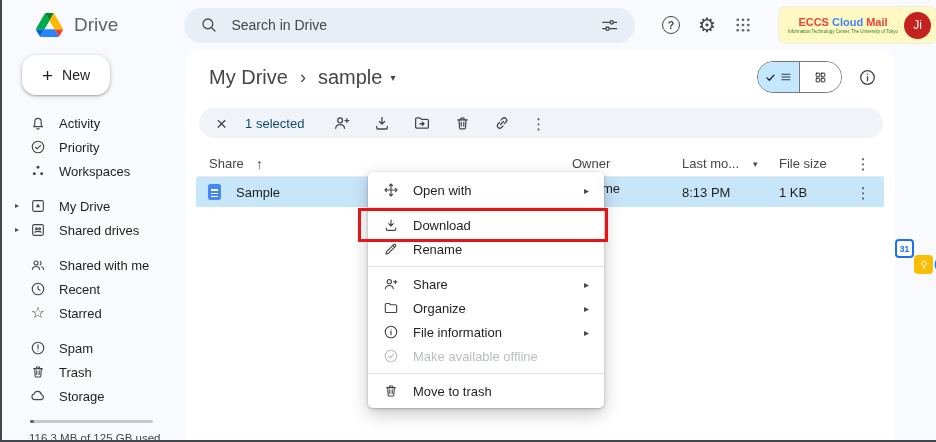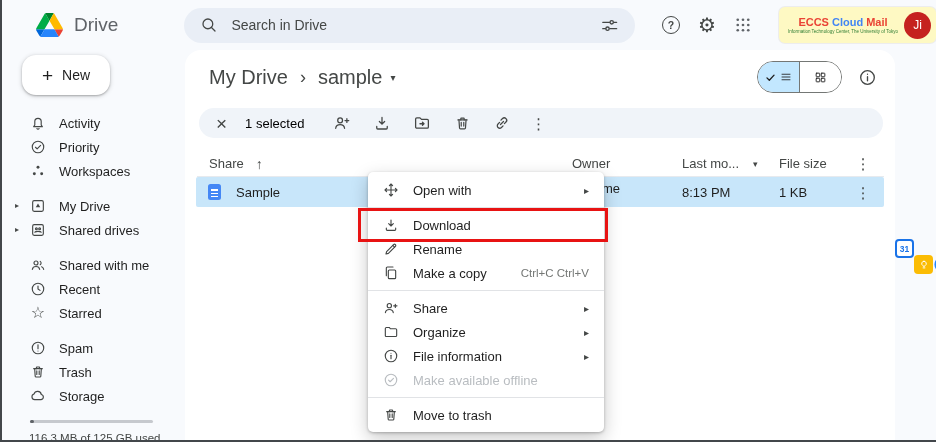--- a/index.html
+++ b/index.html
@@ -52,21 +52,21 @@
   .crumb-sep{font-size:18px;color:#444746;margin:0 12px;cursor:default}
   .caret-down{font-size:10px;color:#444746;margin-left:8px}
   .view-toggle{margin-left:auto;display:flex;height:30px;border:1px solid #747775;border-radius:16px;overflow:hidden}
   .vt-left{width:41px;background:#c2e7ff;display:flex;align-items:center;justify-content:center;gap:4px;cursor:pointer}
   .vt-right{width:41px;background:#fff;border-left:1px solid #747775;display:flex;align-items:center;justify-content:center;cursor:pointer}
   .info-btn{margin-left:13px}
 
   .sel-toolbar{margin:8px 12px 0 14px;height:30px;background:#f0f4f9;border-radius:16px;
                display:flex;align-items:center;padding:0 17px;gap:16px}
   .sel-close{font-size:19px;color:#444746;line-height:1;cursor:pointer;margin-right:2px}
-  .sel-count{font-size:13px;font-weight:500;color:#000000;margin-right:10px}
+  .sel-count{font-size:13px;font-weight:500;color:#0c4a6e;margin-right:10px}
   .dots-v{font-size:15px;color:#444746;line-height:1;cursor:pointer;text-align:center;width:16px}
 
   .thead{margin:13px 11px 0 12px;padding-left:12px;height:25px;display:grid;
          grid-template-columns:1fr 110px 97px 76px 29px;align-items:center;font-size:13px;color:#444746;
          border-bottom:1px solid #e7eaee}
   .th{display:flex;align-items:center;gap:12px;cursor:pointer}
   .sort-arrow{font-size:14px;color:#444746}
   .th-caret{font-size:9px;margin-left:2px}
   .trow{margin:0 11px;padding-left:12px;height:30px;display:grid;grid-template-columns:1fr 110px 97px 76px 29px;
         align-items:center;background:#c8e6fa;font-size:13px;color:#1f1f1f;border-radius:2px;cursor:pointer}
@@ -407,28 +407,20 @@
     <span>Download</span>
     <span class="red-frame"></span>
   </div>
   <div class="mi">
     <svg class="ic" width="16" height="16" viewBox="0 0 24 24">
         <path d="M4.5 19.5l.9-3.6L15.9 5.4a1.9 1.9 0 0 1 2.7 2.7L8.1 18.6z"></path>
         <path d="M14.7 6.6l2.7 2.7"></path>
       </svg>
     <span>Rename</span>
   </div>
-  <div class="mi">
-    <svg class="ic" width="16" height="16" viewBox="0 0 24 24">
-        <rect x="8" y="7.5" width="11" height="13" rx="1.5"></rect>
-        <path d="M5 16V4.6C5 3.7 5.7 3 6.6 3H15"></path>
-      </svg>
-    <span>Make a copy</span>
-    <span class="shortcut">Ctrl+C Ctrl+V</span>
-  </div>
   <div class="menu-div"></div>
   <div class="mi">
     <svg class="ic" width="16" height="16" viewBox="0 0 24 24">
         <circle cx="9.5" cy="8.5" r="3.2"></circle>
         <path d="M3.6 19c.4-3 2.9-4.7 5.9-4.7s5.5 1.7 5.9 4.7"></path>
         <path d="M18.5 6.3v5M16 8.8h5"></path>
       </svg>
     <span>Share</span>
     <span class="sub">▸</span>
   </div>

